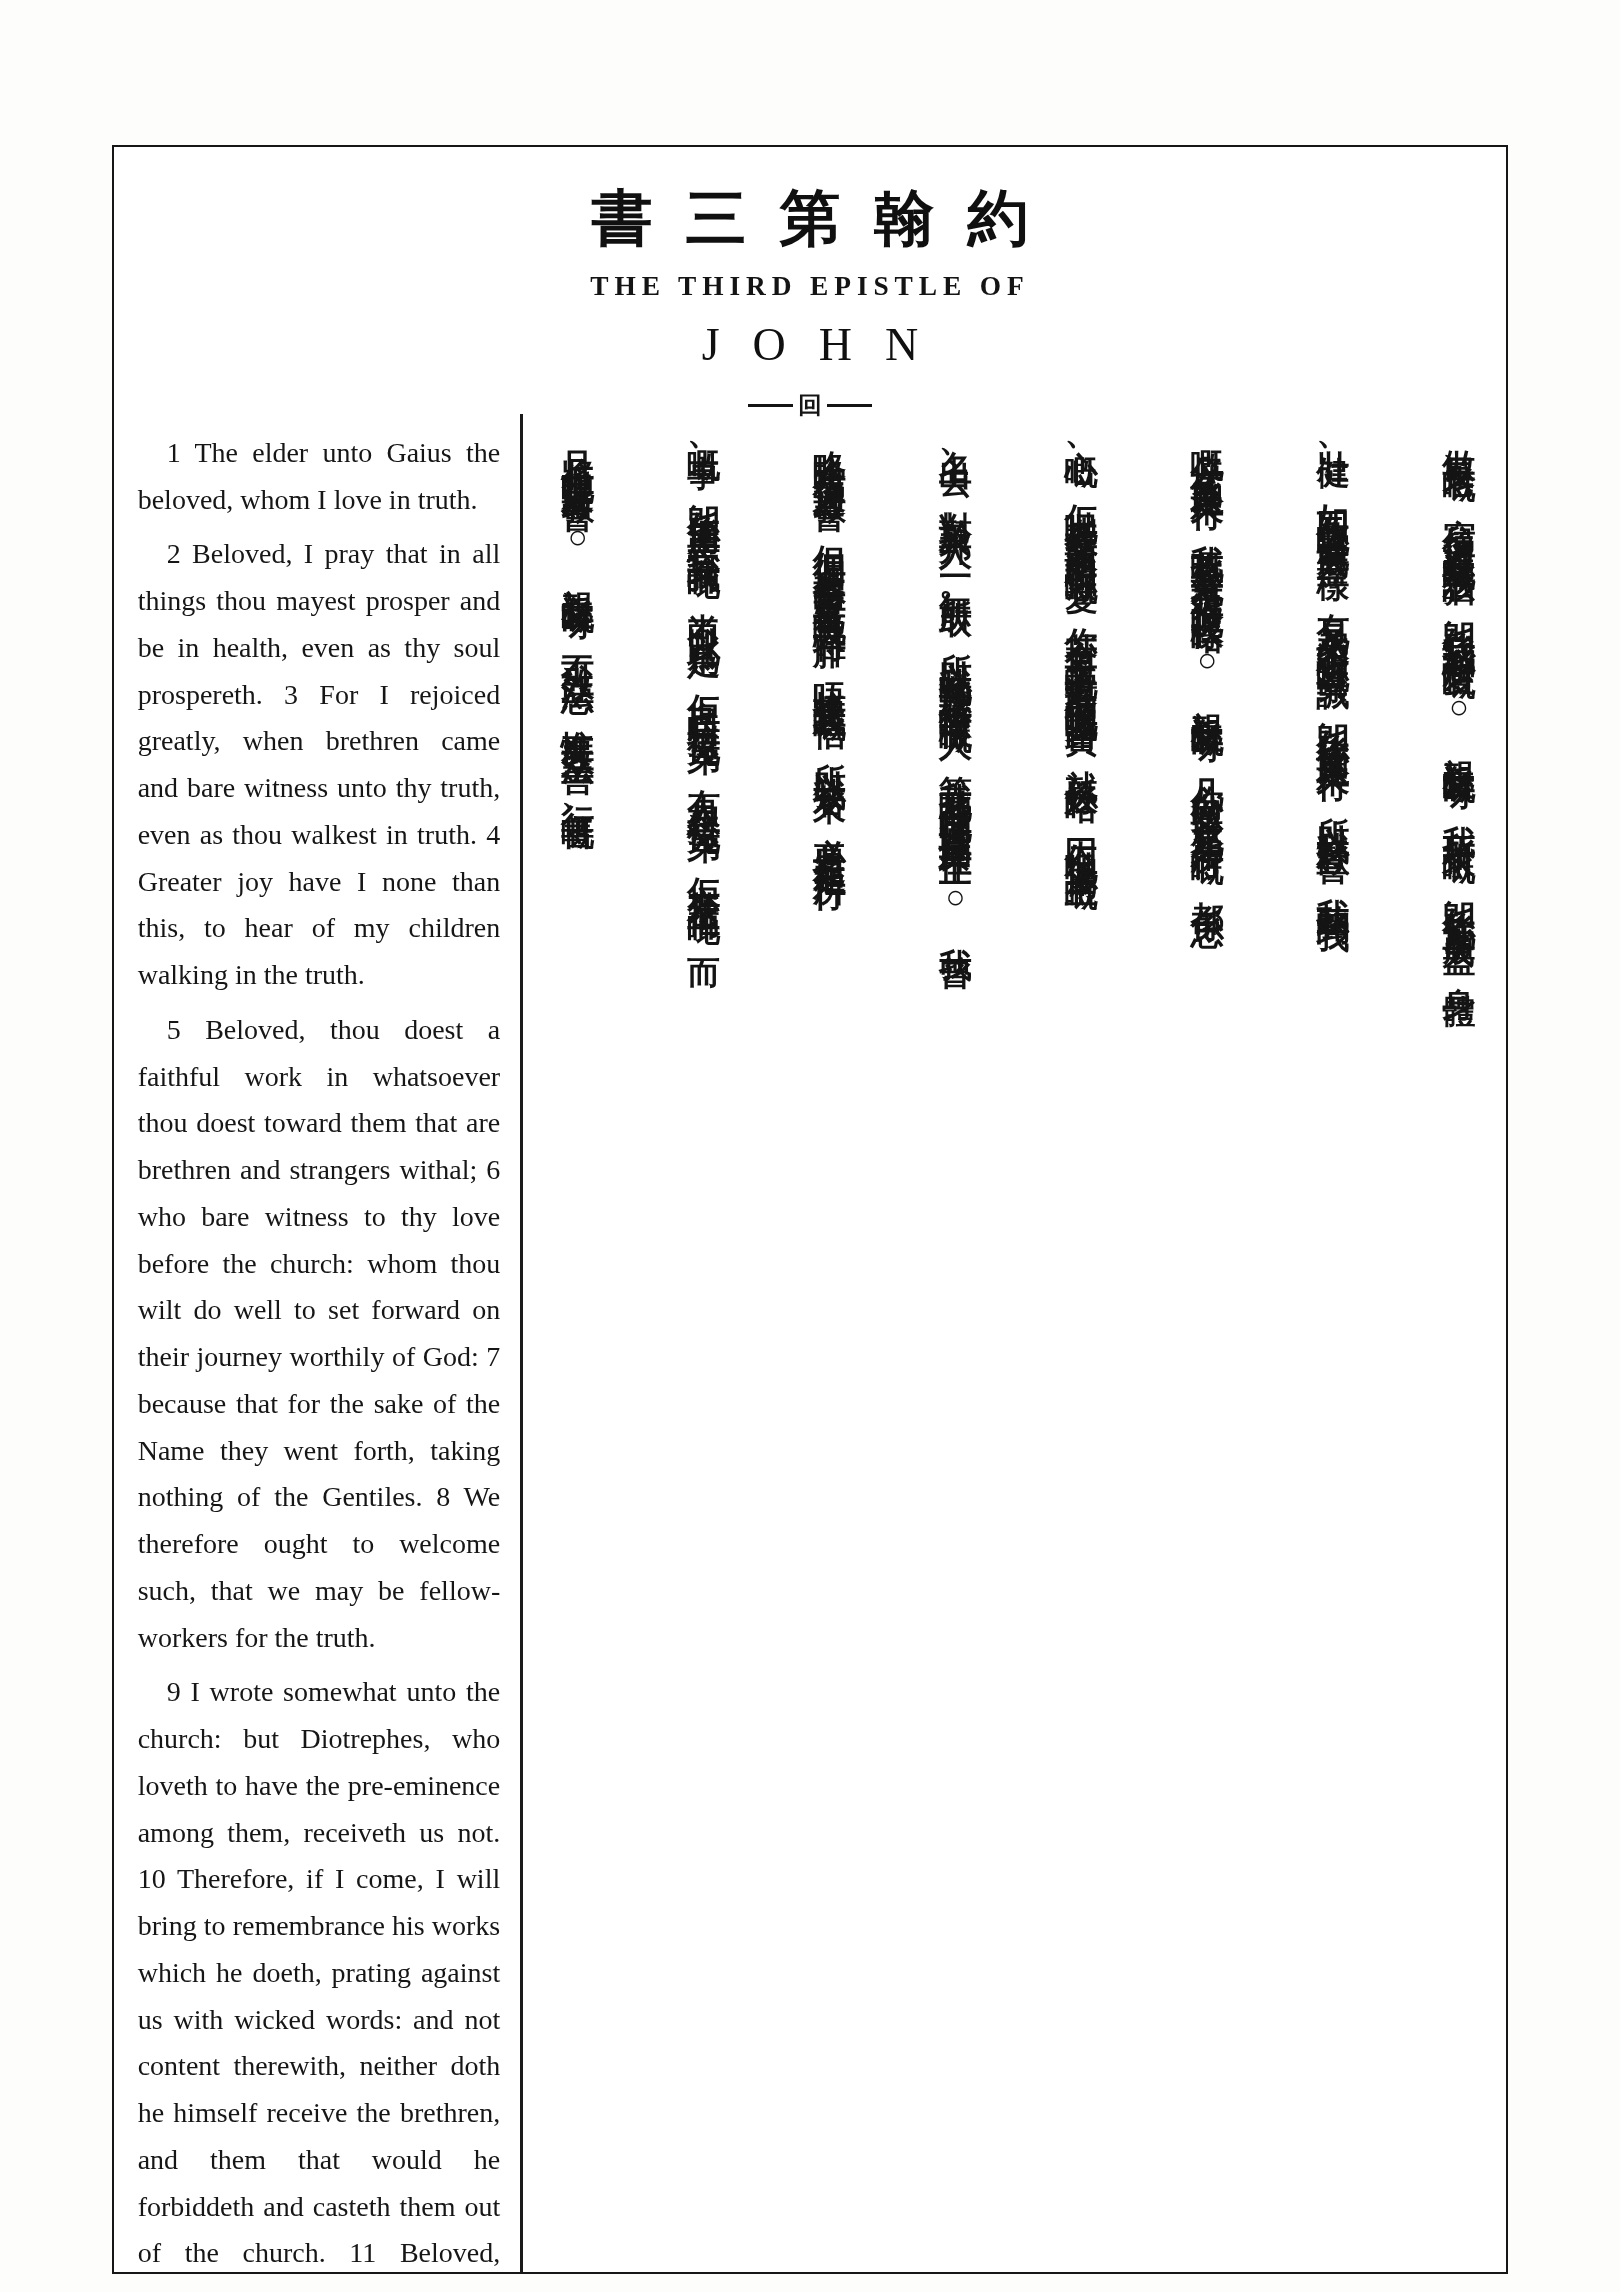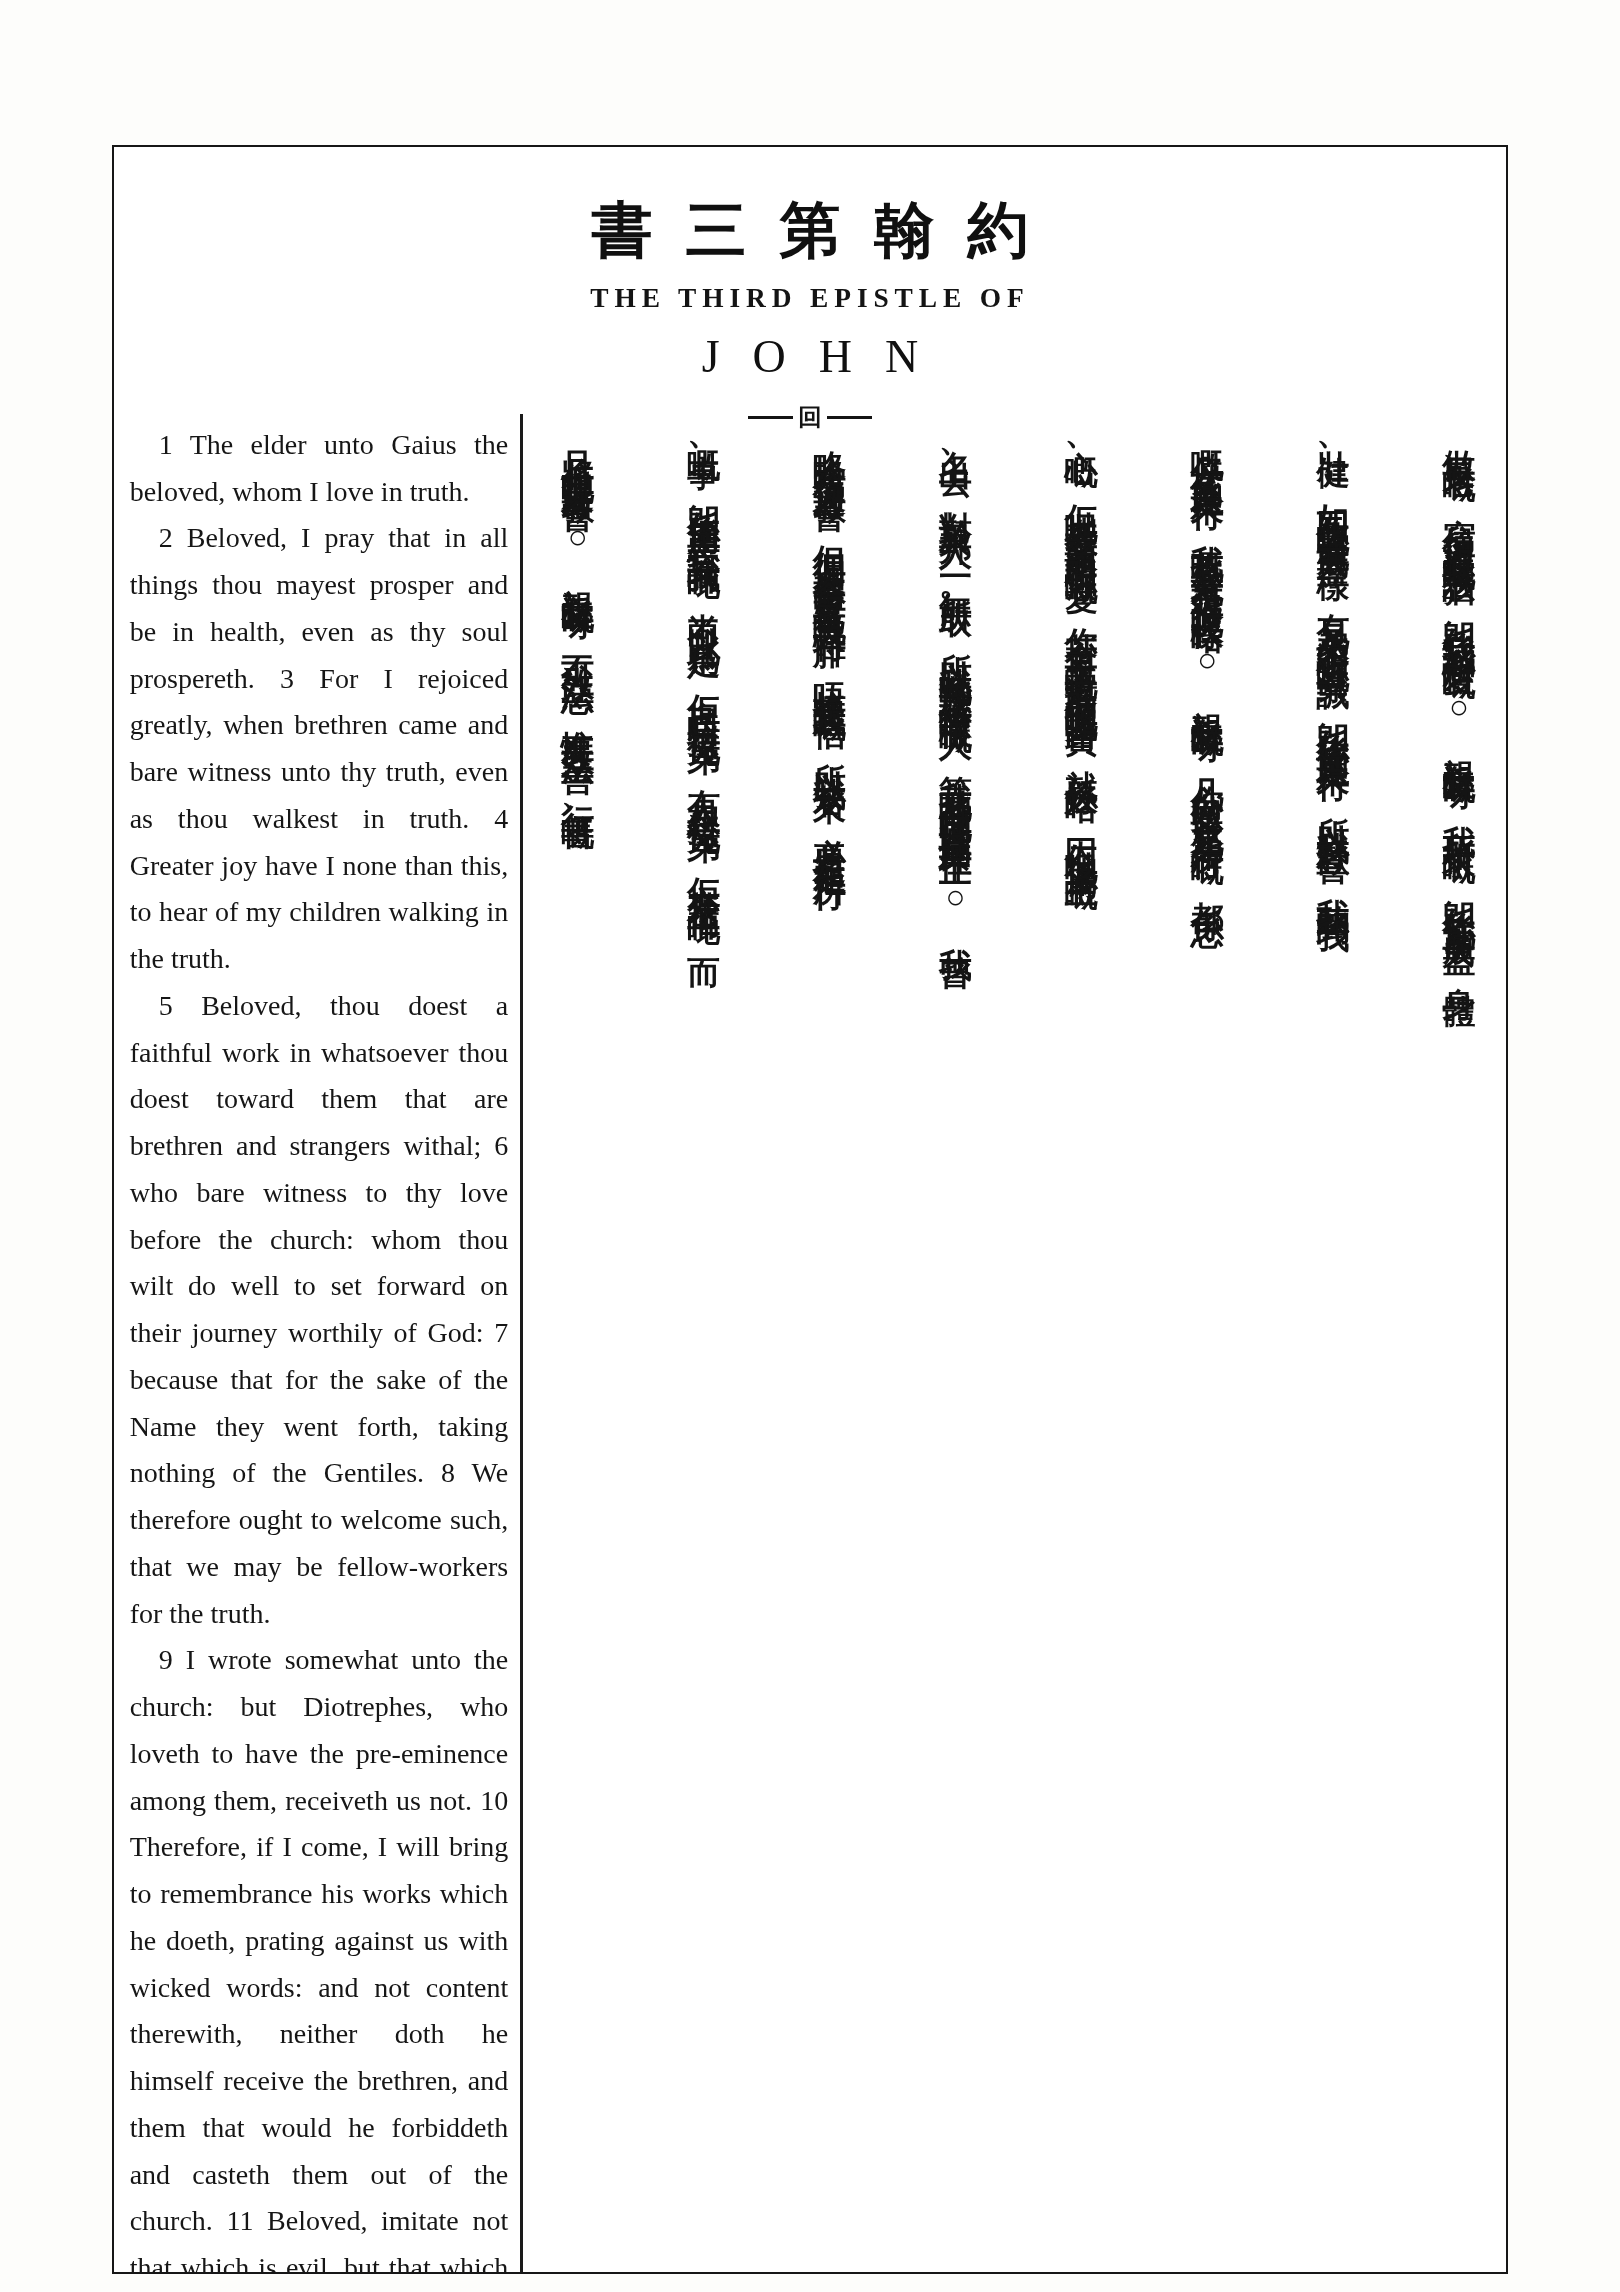--- a/index.html
+++ b/index.html
@@ -23,21 +23,21 @@
     border: 2.9px solid #161616;
     box-sizing: border-box;
     background: #ffffff;
     overflow: hidden;
   }
   header.masthead {
     text-align: center;
     padding-top: 37px;
   }
   .title-cn {
-    margin: 16px;
+    margin: 4px;
     font-family: "Liberation Serif", serif;
     font-weight: 700;
     font-size: 61px;
     letter-spacing: 33px;
     text-indent: 33px;
     color: #101010;
     line-height: 1;
   }
   .epistle-label {
     margin-top: 22px;
@@ -85,21 +85,21 @@
     width: 406px;
     box-sizing: border-box;
     padding: 7.8px 11.8px 0 15.7px;
     font-family: "Liberation Serif", serif;
     font-size: 28px;
     line-height: 1.67;
     text-align: justify;
     color: #161616;
   }
   section.english p {
-    margin: 0;
+    margin: 8px;
     text-indent: 29px;
   }
   .vline {
     width: 2.9px;
     background: #1a1a1a;
   }
   section.chinese {
     flex: 1;
     box-sizing: border-box;
     display: flex;

